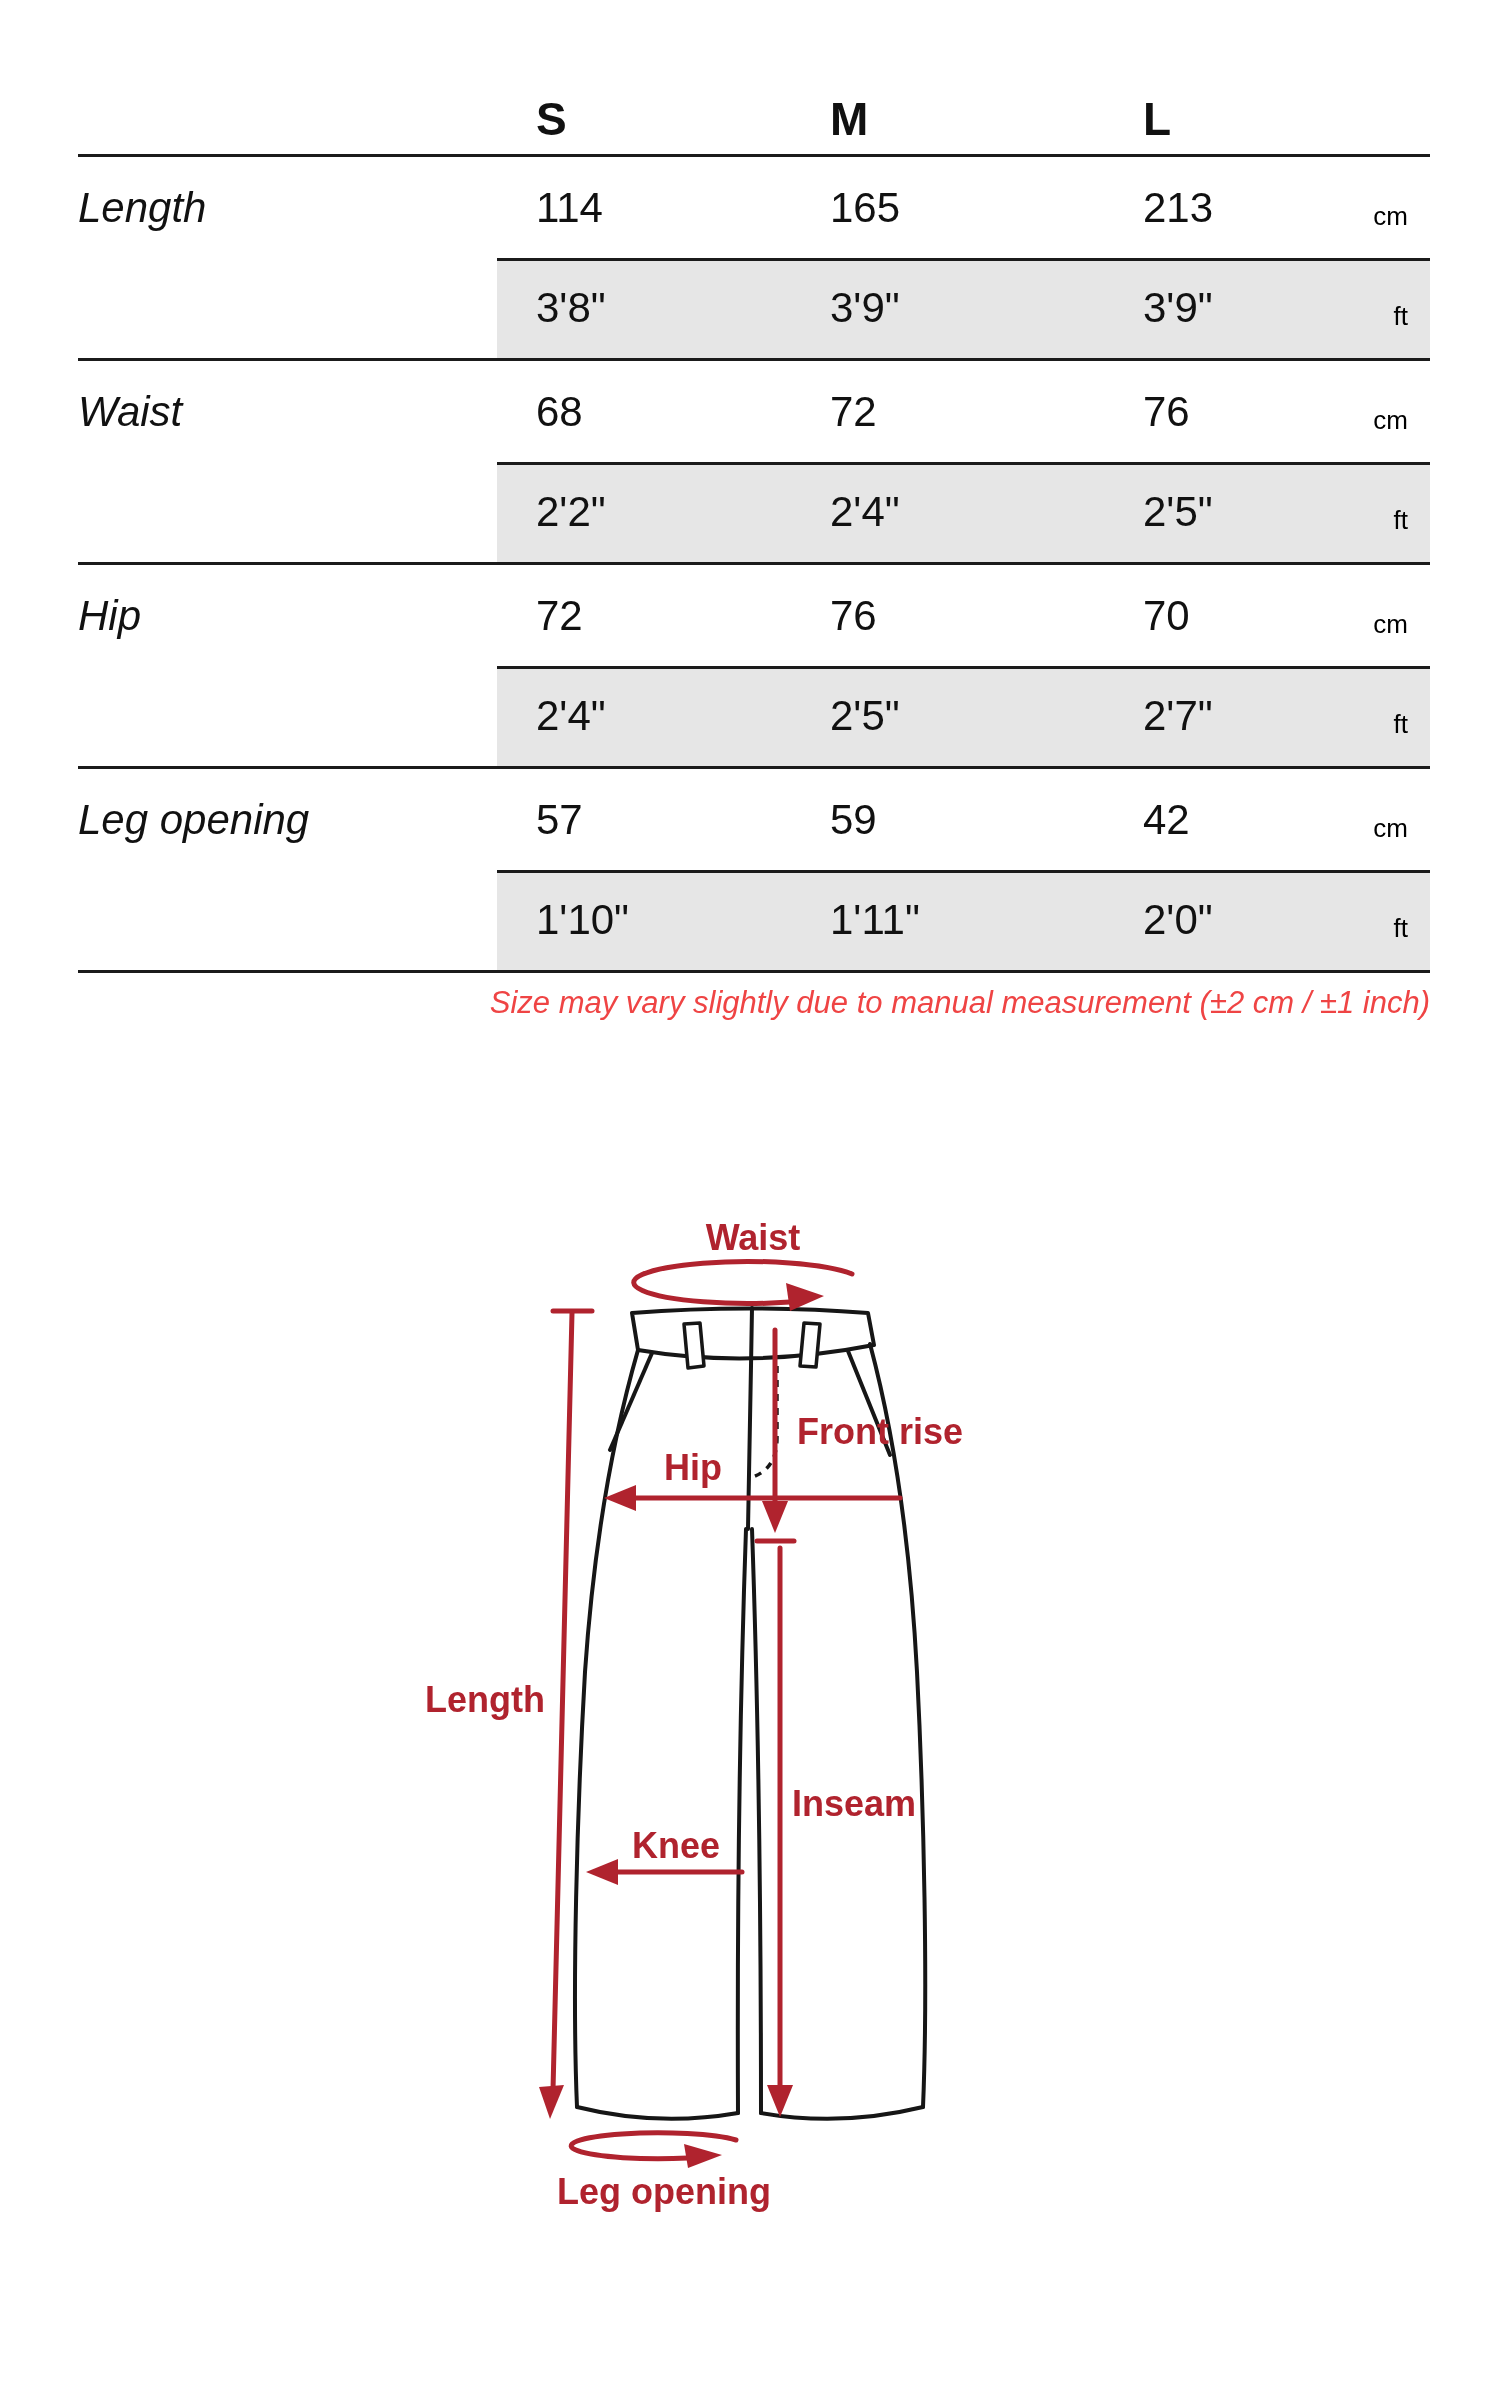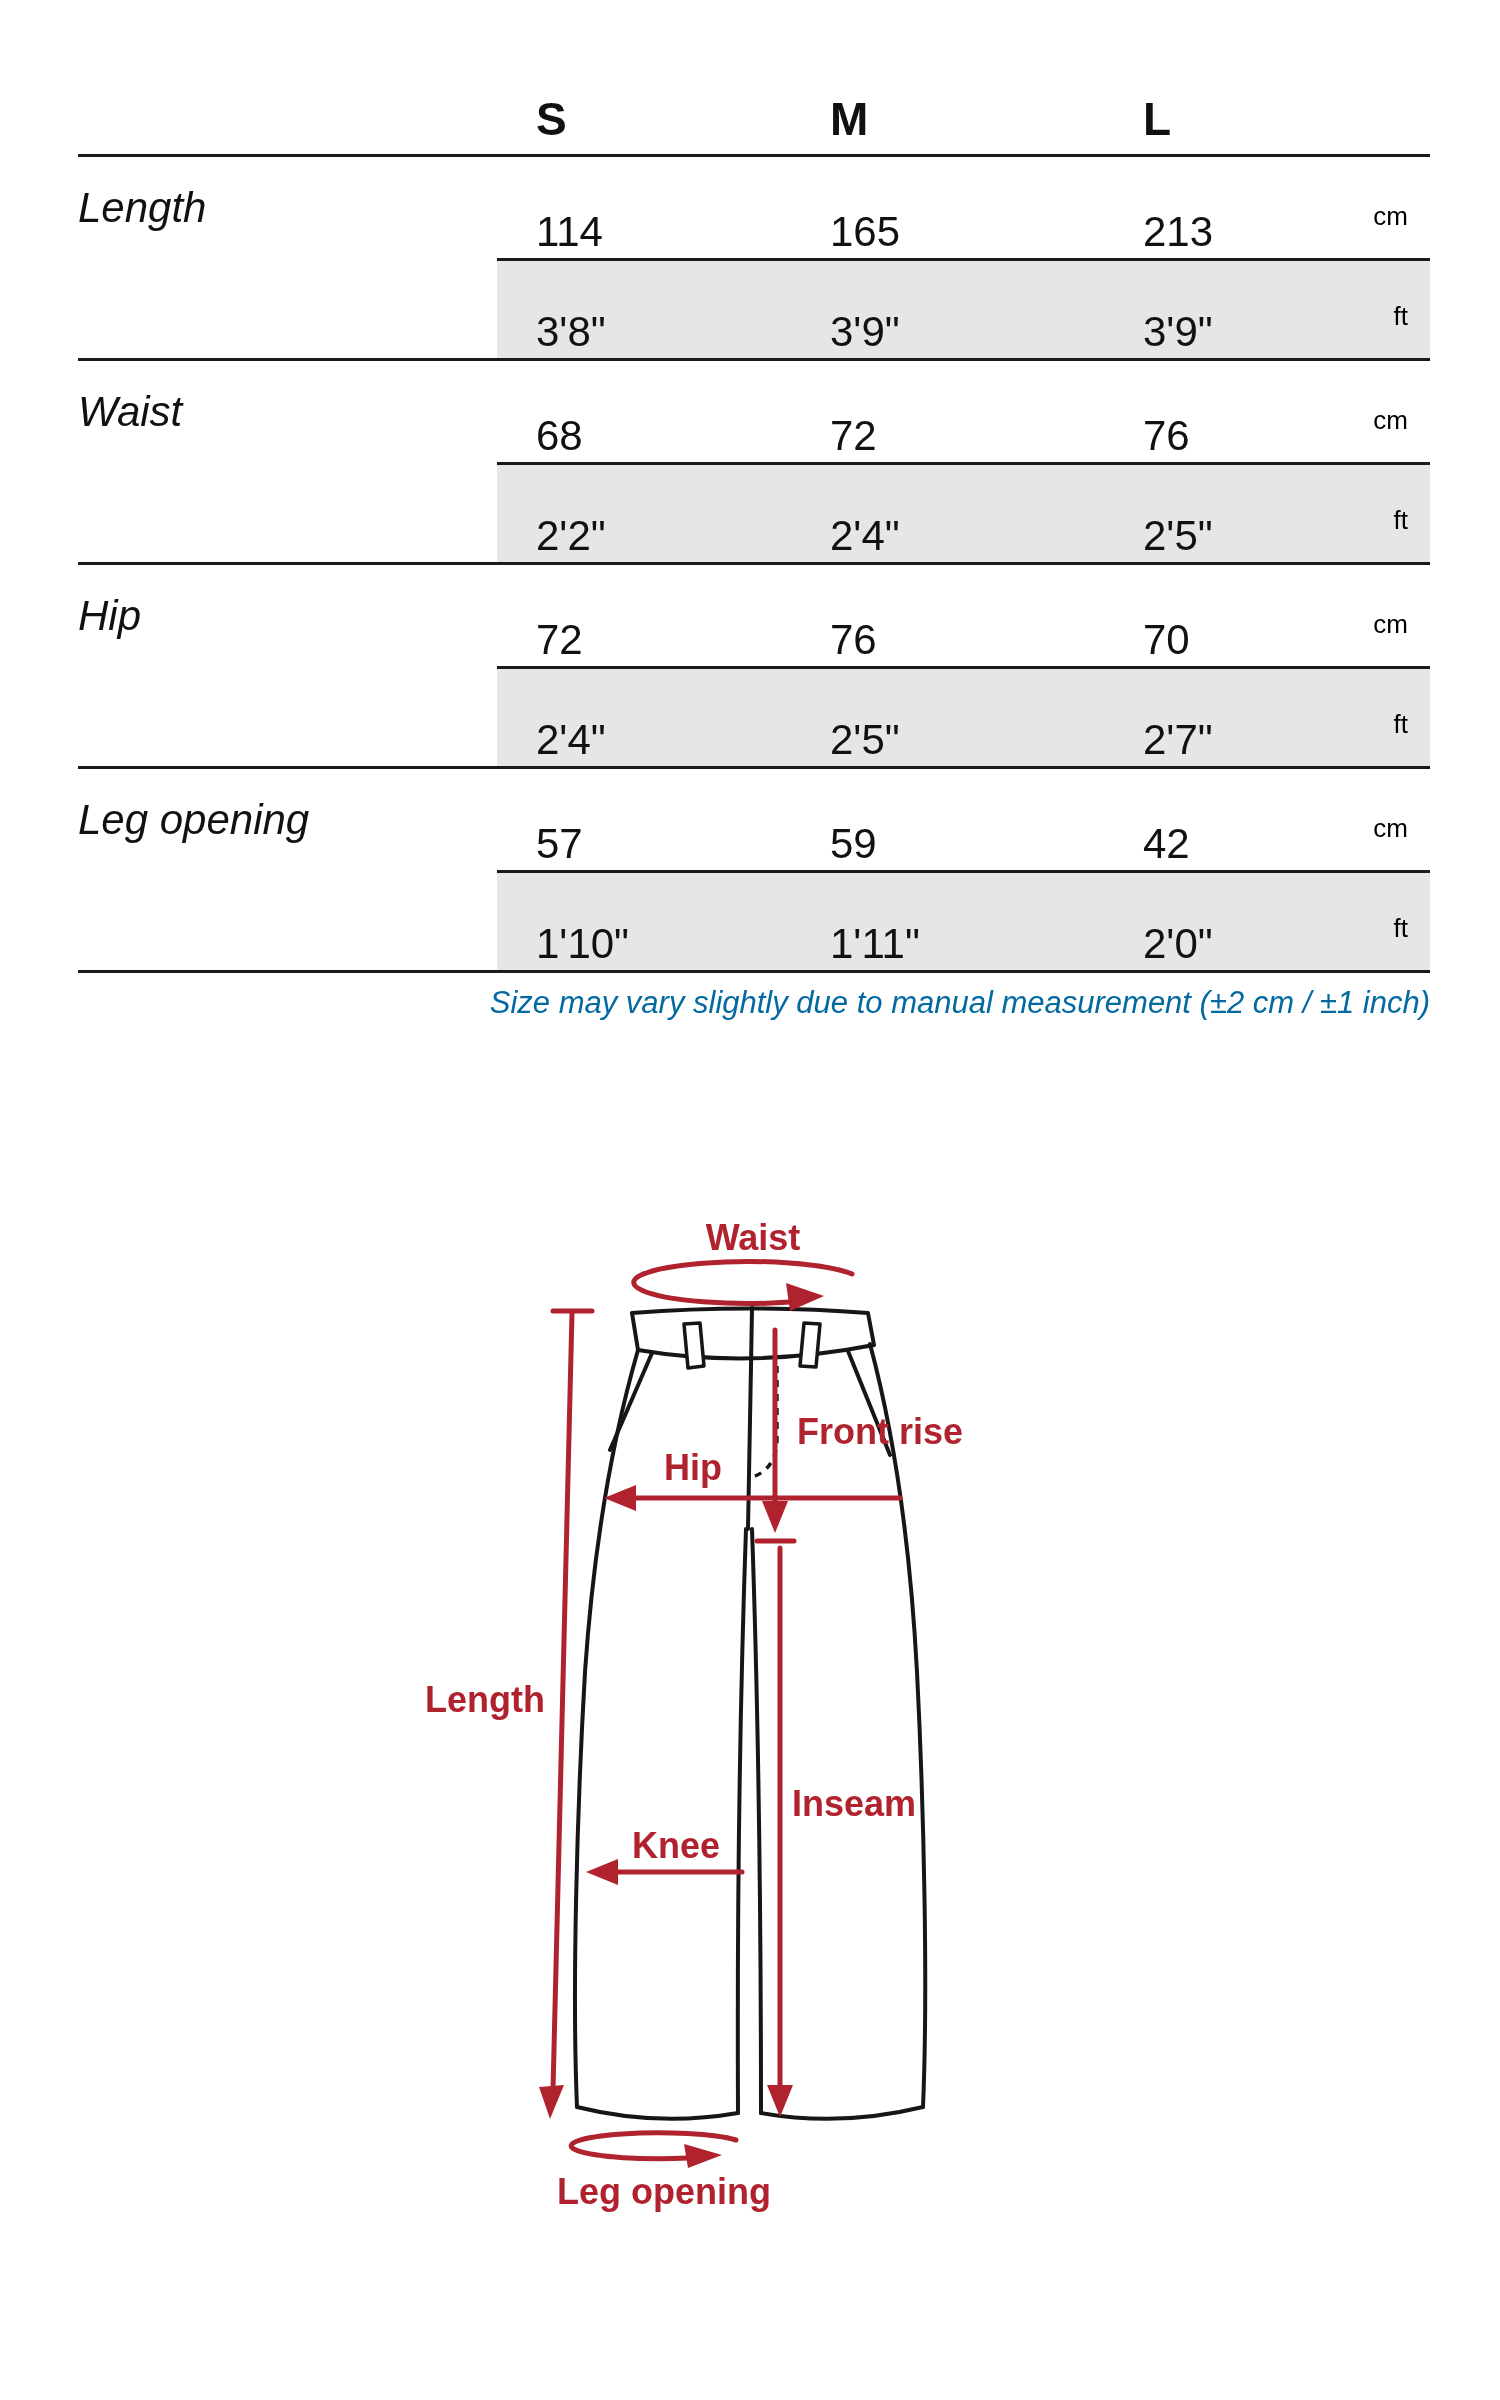--- a/index.html
+++ b/index.html
@@ -19,26 +19,26 @@
 
   .row-cm { position:relative; height:101px; }
   .row-ft { position:relative; height:103px; border-bottom:3px solid #1b1b1b; }
   .band   { position:absolute; left:419px; right:0; top:0; bottom:0;
             background:#e6e6e6; border-top:3px solid #1b1b1b; }
 
   .mlabel { position:absolute; left:0; top:0; height:100%;
             display:flex; align-items:center;
             font-size:42px; font-style:italic; }
   .val    { position:absolute; top:0; height:100%;
-            display:flex; align-items:center; font-size:42px;margin-top:24px; }
+            display:flex; align-items:center; font-size:42px; }
   .unit   { position:absolute; right:22px; bottom:26px;
             font-size:26px; color:#000000; }
 
   .note { position:absolute; right:70px; top:985px;
-          font-size:31px; font-style:italic; color:#0369a1; }
+          font-size:31px; font-style:italic; color:#ef4444; }
 
   
   .diagram { position:absolute; left:0; top:1190px; }
   .outline   { fill:none; stroke:#161616; stroke-width:4; stroke-linecap:round; stroke-linejoin:round; }
   .outline-f { fill:#ffffff; stroke:#161616; stroke-width:4; stroke-linejoin:round; }
   .loop      { fill:#ffffff; stroke:#161616; stroke-width:3.5; stroke-linejoin:round; }
   .fly       { fill:none; stroke:#161616; stroke-width:3.5; stroke-dasharray:7 7; }
   .red-ln    { fill:none; stroke-width:5; stroke-linecap:round; }
   .red-lbl   { font-family:"Liberation Sans", sans-serif; font-weight:bold; font-size:36px; }
 </style>

